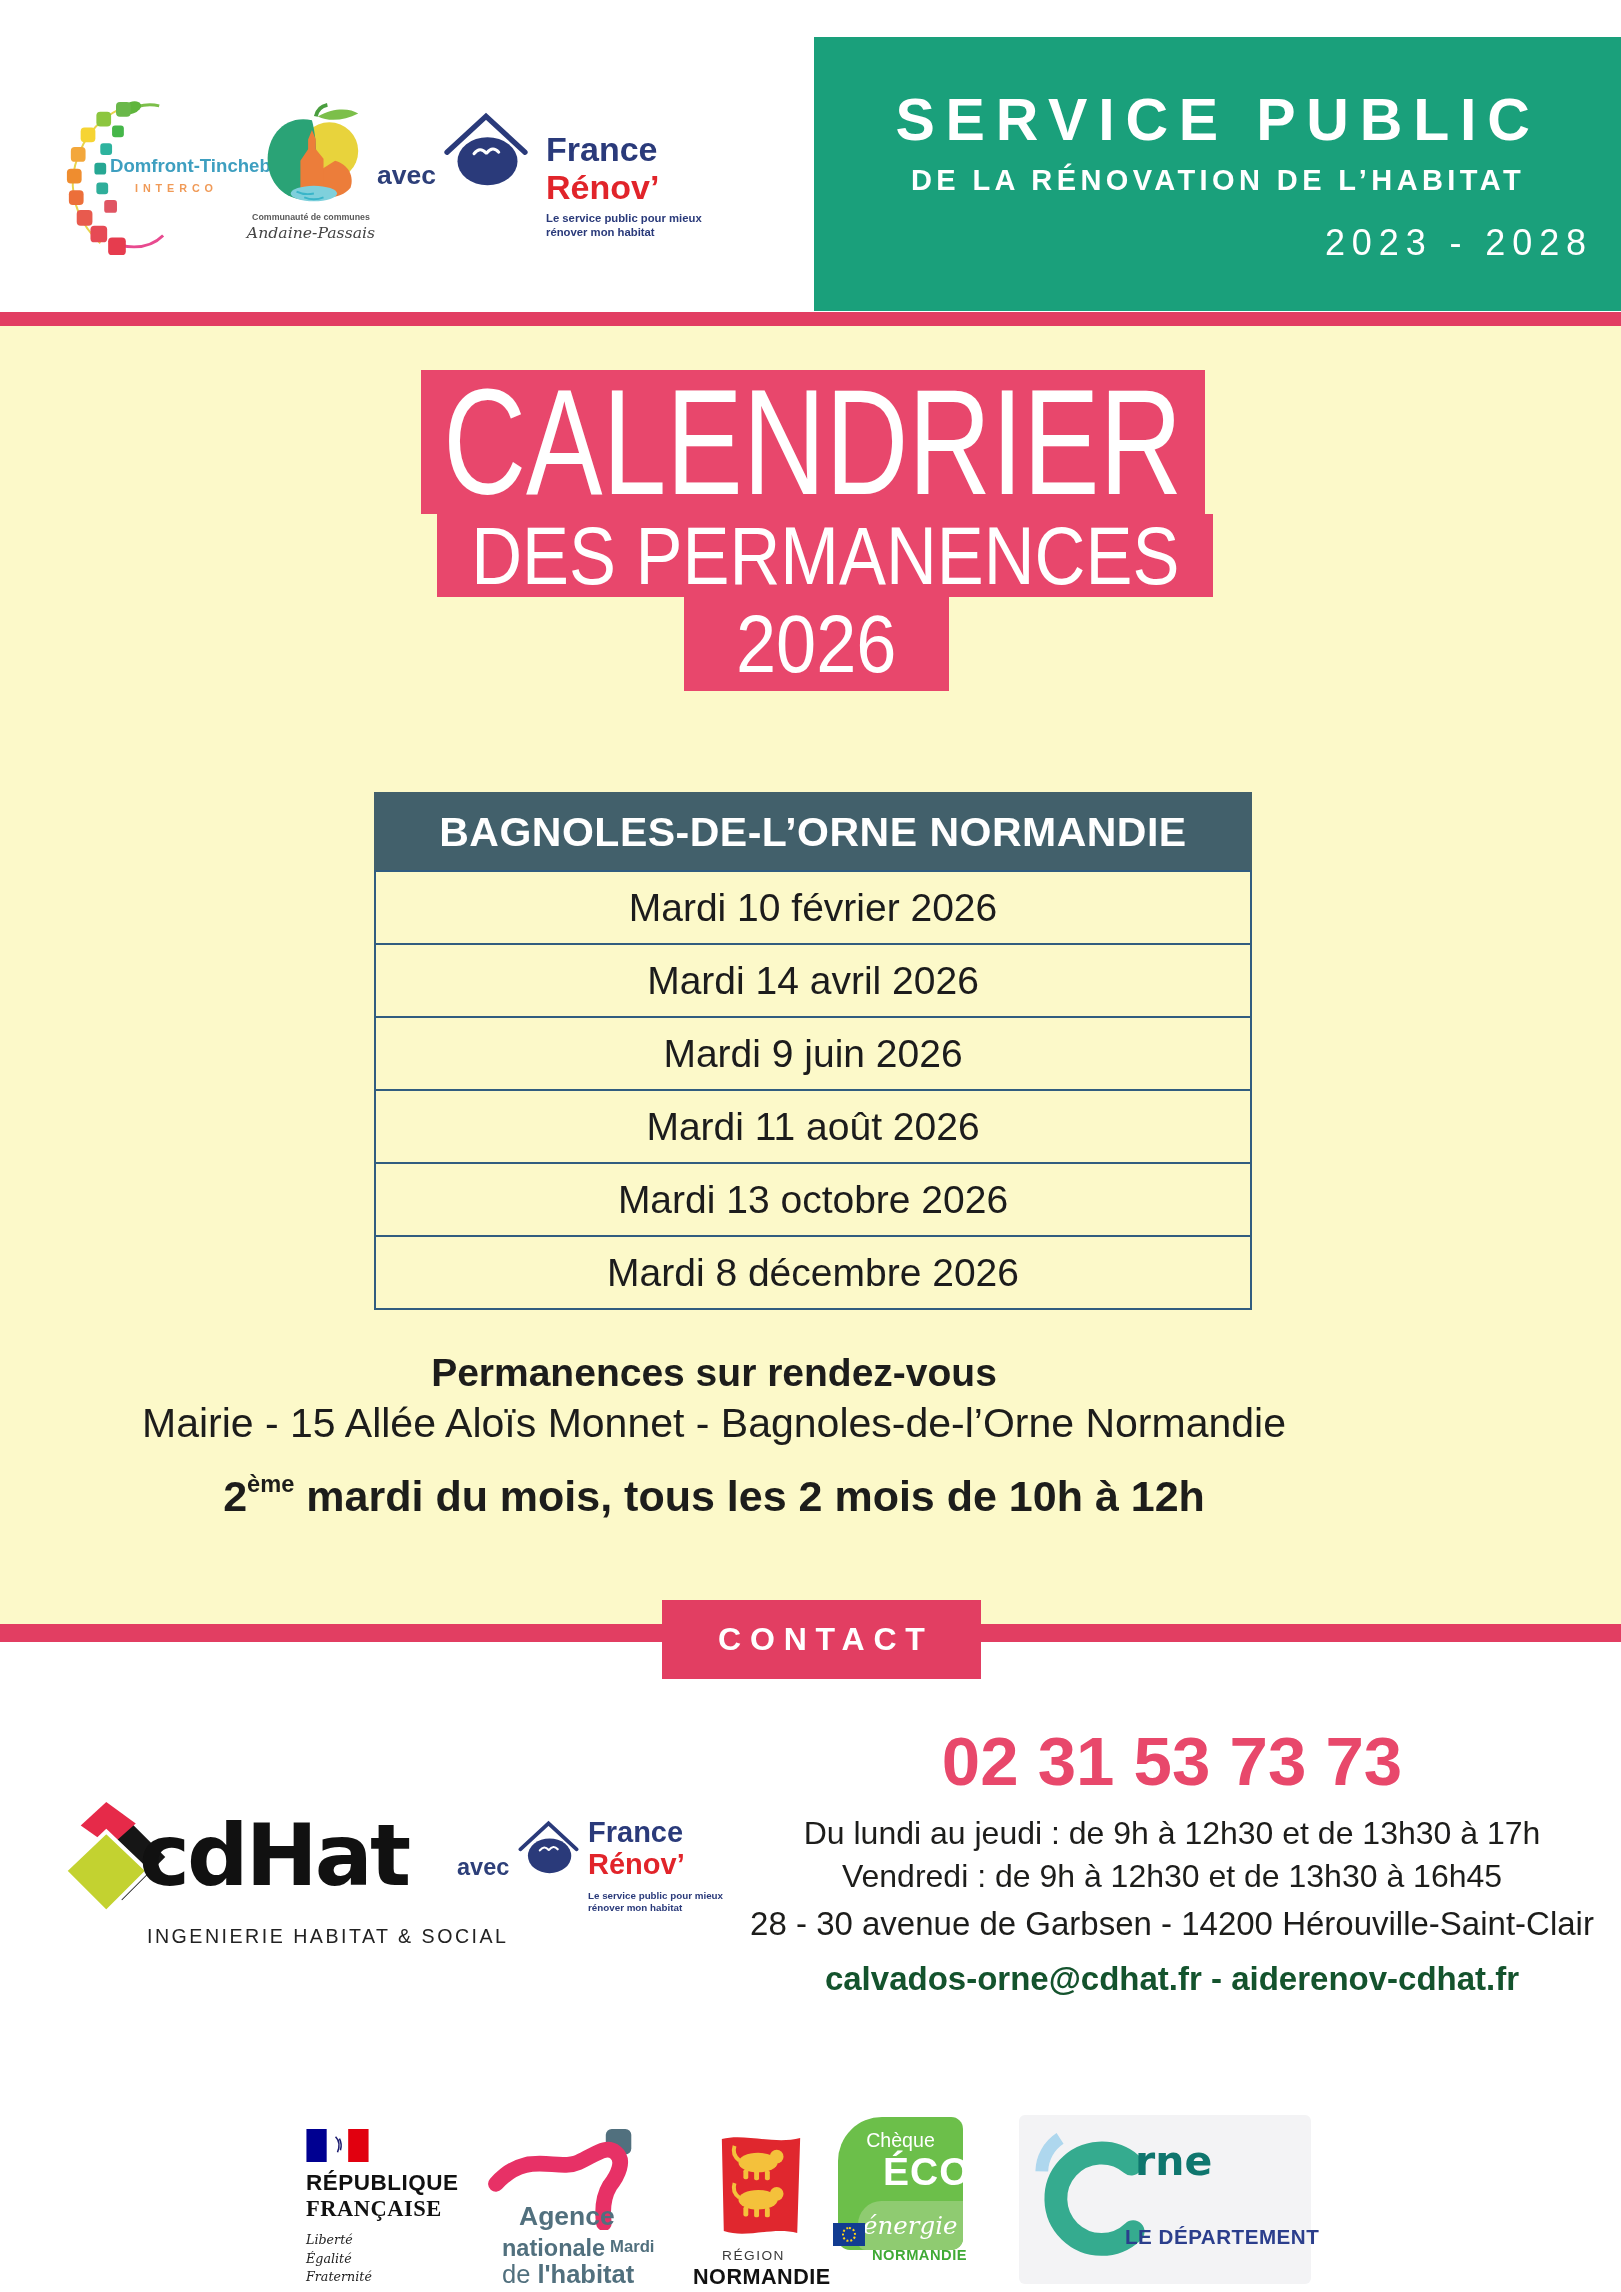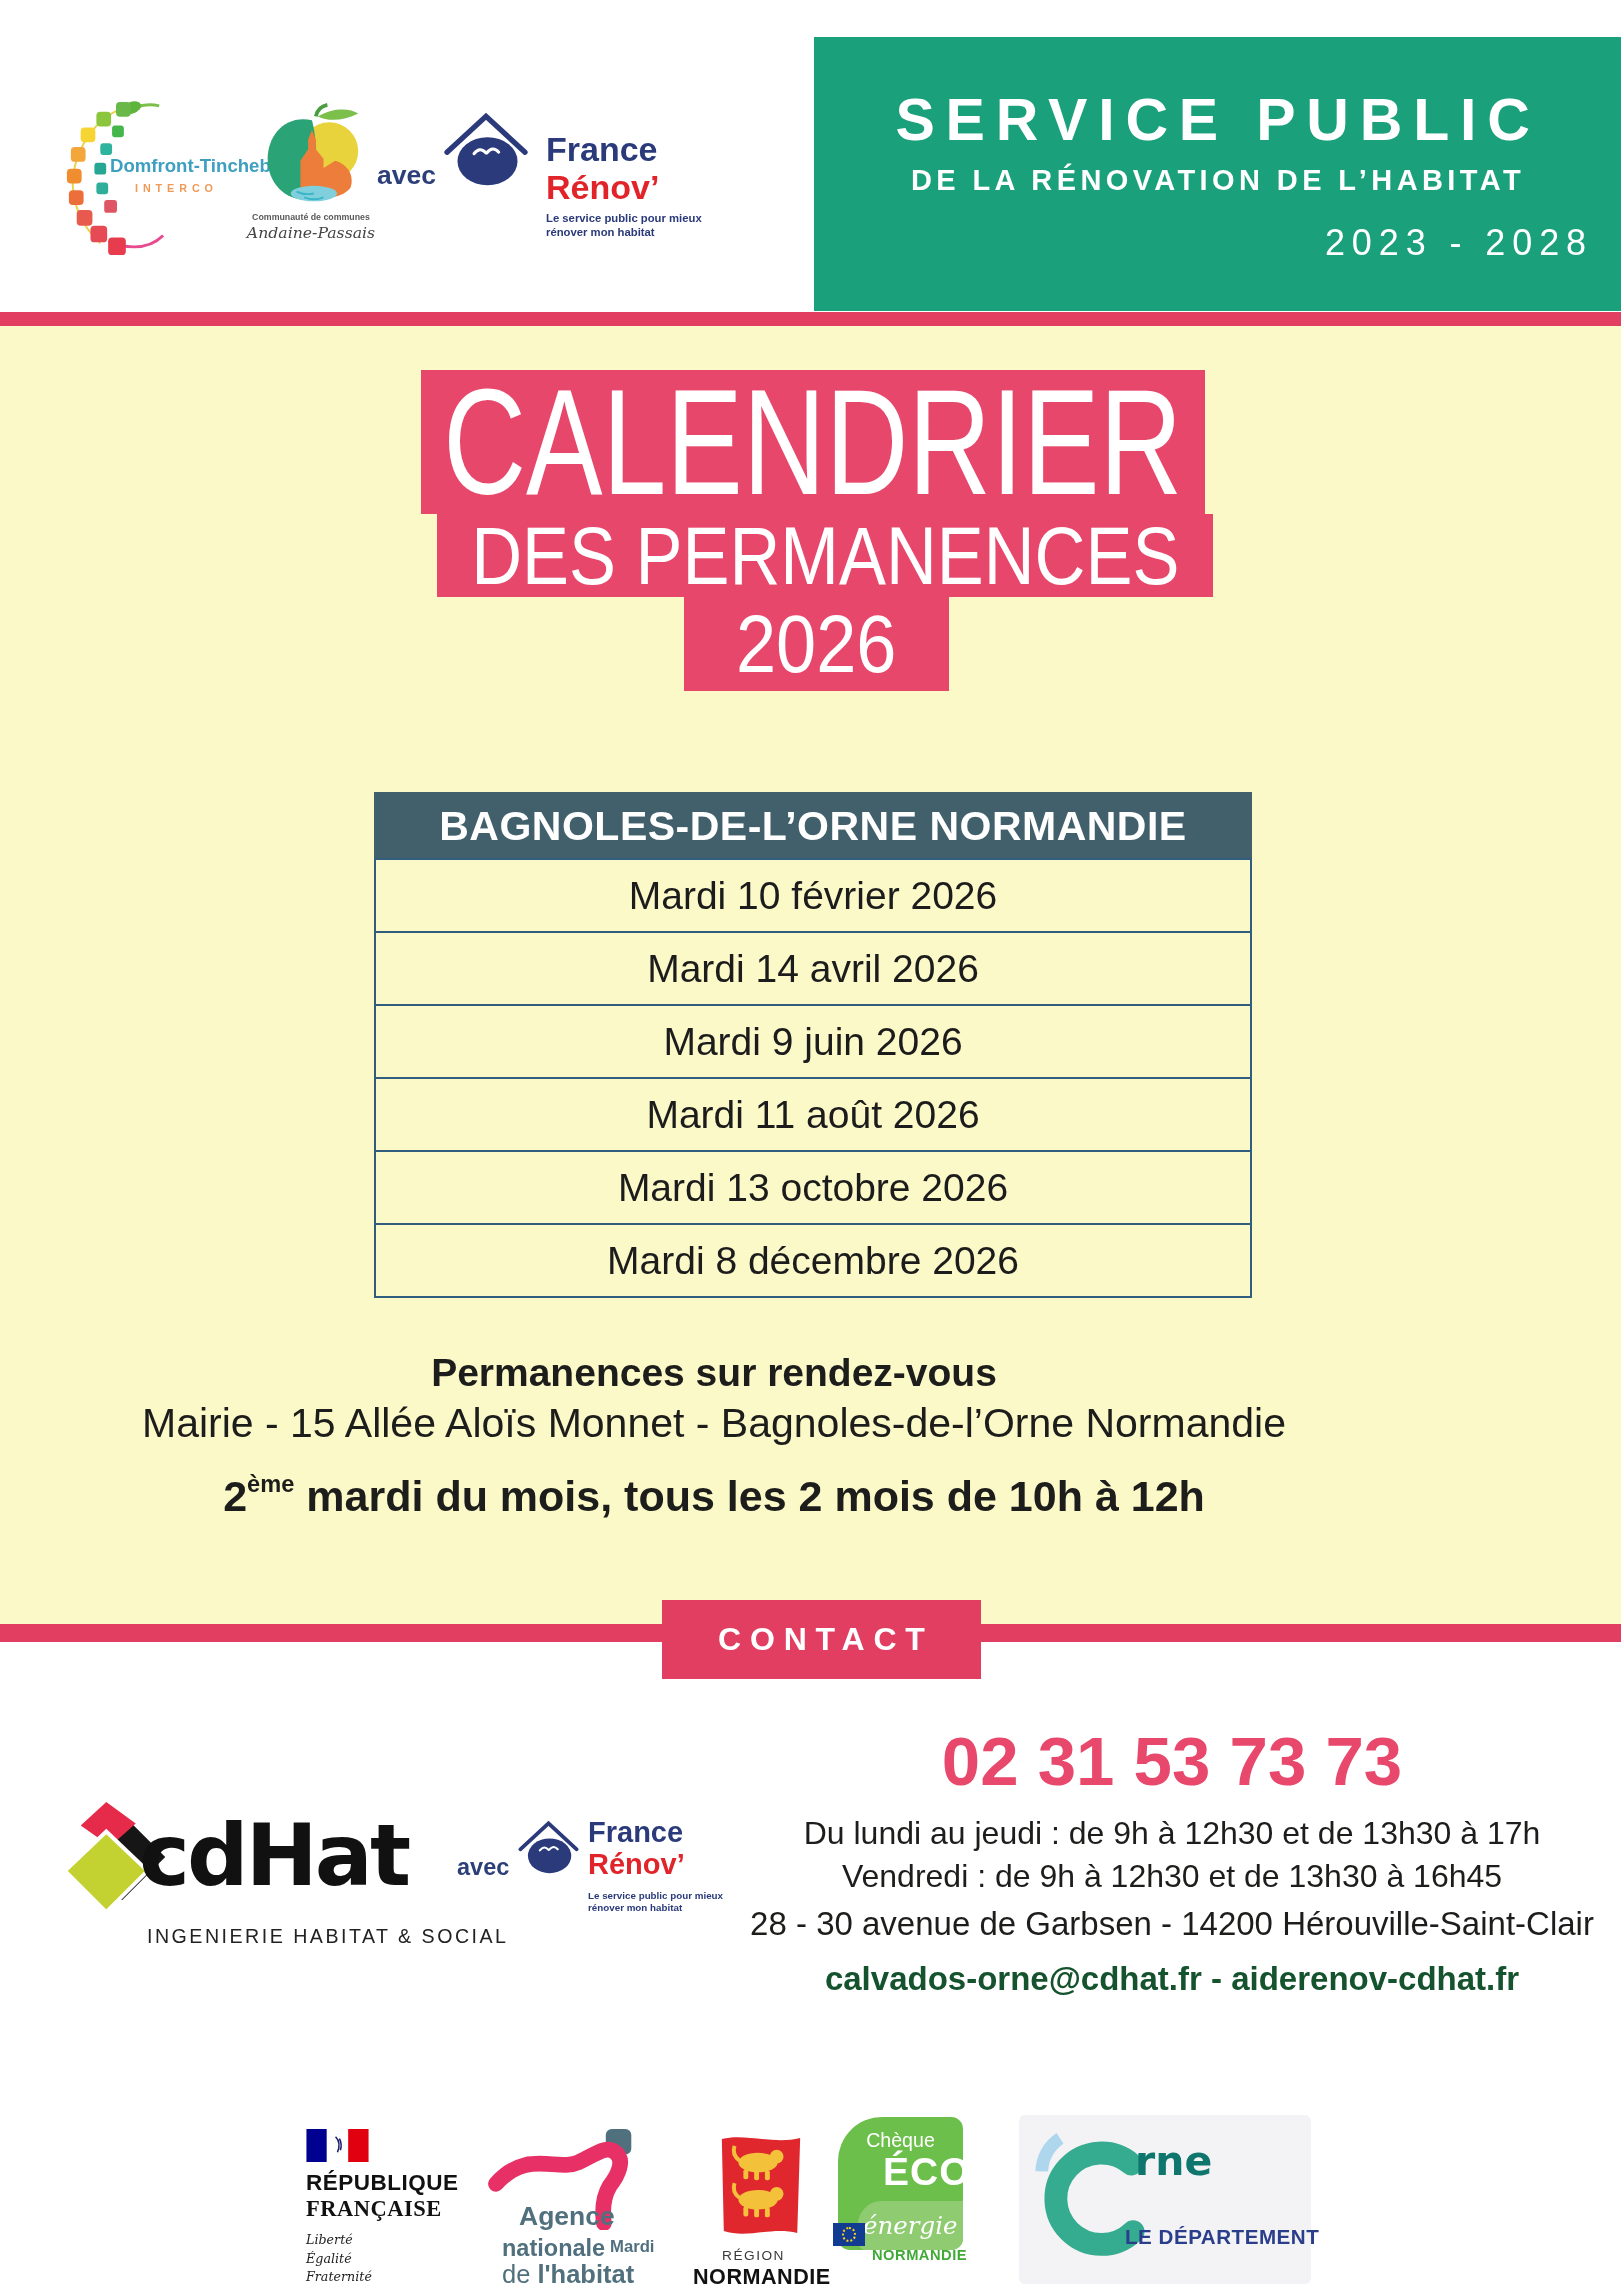--- a/index.html
+++ b/index.html
@@ -25,21 +25,21 @@
   .redbar{left:0;width:1621px;background:#e23e62;}
 
   
   .yellow{left:0;top:326px;width:1621px;height:1299px;background:#fcf9c9;}
   .titlebox{background:#e8476c;display:flex;align-items:center;justify-content:center;color:#fff;}
   .t1{font-size:147px;font-weight:400;transform:scale(0.78,1.02);white-space:nowrap;}
   .t2{font-size:80px;font-weight:400;transform:scale(0.88,1.02);white-space:nowrap;}
   .t3{font-size:82px;font-weight:400;transform:scale(0.88,1.0);white-space:nowrap;}
 
   .table{left:374px;top:792px;width:878px;}
-  .table-header{height:68px;background:#42606b;color:#fff;font-weight:700;font-size:41px;display:flex;align-items:center;justify-content:center;letter-spacing:0.5px;}
+  .table-header{height:80px;background:#42606b;color:#fff;font-weight:700;font-size:41px;display:flex;align-items:center;justify-content:center;letter-spacing:0.5px;}
   .trow{height:71px;border:2px solid #315d7f;margin-top:-2px;display:flex;align-items:center;justify-content:center;font-size:39px;color:#1c1c1c;background:#fcf9c9;}
   .trow:first-of-type{margin-top:0;}
 
   .centerline{left:0;width:1428px;text-align:center;white-space:nowrap;}
   .note-title{top:1351px;font-size:39px;font-weight:700;}
   .note-address{top:1400px;font-size:41px;font-weight:400;}
   .schedule{top:1472px;font-size:43px;font-weight:700;}
   .sup{font-size:0.55em;vertical-align:super;position:relative;top:-0.15em;}
 
   

